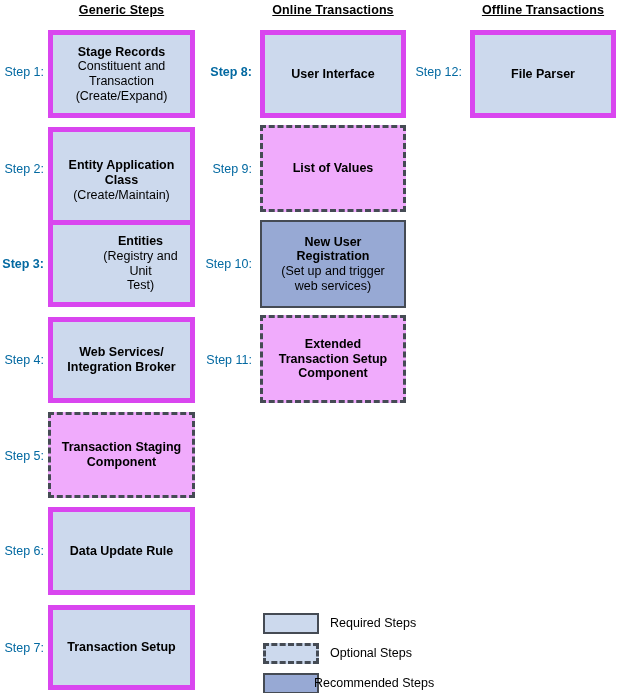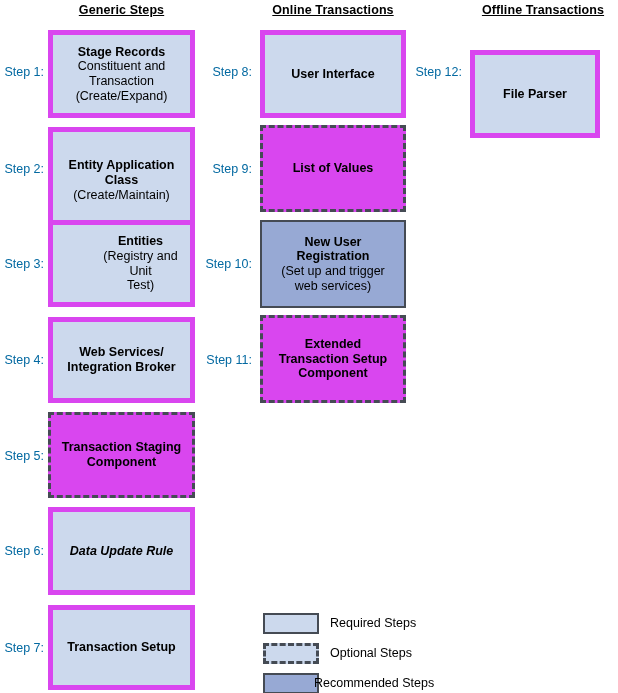--- a/index.html
+++ b/index.html
@@ -52,21 +52,21 @@
   }
   .node.required {
     background: #ccd9ed;
     border: 5px solid #d946ef;
   }
   .node.recommended {
     background: #97a9d4;
     border: 2px solid #454b54;
   }
   .node.optional {
-    background: #d946ef;
+    background: #f0abfc;
     border: 3px dashed #454b54;
     text-align: center;
   }
   .node .t-bold {
     font-weight: bold;
     display: block;
   }
   .node .t-norm {
     font-weight: normal;
     display: block;
@@ -112,50 +112,50 @@
     <span class="t-norm">(Create/Expand)</span>
   </div>
 
   <div class="step-label" style="left:2px; top:162px; width:42px;">Step 2:</div>
   <div class="node required" style="left:48px; top:127px; width:147px; height:107px;">
     <span class="t-bold">Entity Application</span>
     <span class="t-bold">Class</span>
     <span class="t-norm">(Create/Maintain)</span>
   </div>
 
-  <div class="step-label" style="left:2px; top:257px; width:42px;">Step 3:</div>
+  <div class="step-label" style="left:2px; top:257px; width:42px;font-weight:bold;">Step 3:</div>
   <div class="node required" style="left:48px; top:220px; width:147px; height:87px;padding-left:42px;">
     <span class="t-bold">Entities</span>
     <span class="t-norm">(Registry and Unit</span>
     <span class="t-norm">Test)</span>
   </div>
 
   <div class="step-label" style="left:2px; top:353px; width:42px;">Step 4:</div>
   <div class="node required" style="left:48px; top:317px; width:147px; height:86px;">
     <span class="t-bold">Web Services/</span>
     <span class="t-bold">Integration Broker</span>
   </div>
 
   <div class="step-label" style="left:2px; top:449px; width:42px;">Step 5:</div>
   <div class="node optional" style="left:48px; top:412px; width:147px; height:86px;">
     <span class="t-bold">Transaction Staging</span>
     <span class="t-bold">Component</span>
   </div>
 
   <div class="step-label" style="left:2px; top:544px; width:42px;">Step 6:</div>
-  <div class="node required" style="left:48px; top:507px; width:147px; height:88px;font-style:italic;">
+  <div class="node required" style="left:48px; top:507px; width:147px; height:88px;">
     <span class="t-bold">Data Update Rule</span>
   </div>
 
   <div class="step-label" style="left:2px; top:641px; width:42px;">Step 7:</div>
   <div class="node required" style="left:48px; top:605px; width:147px; height:85px;">
     <span class="t-bold">Transaction Setup</span>
   </div>
 
-  <div class="step-label" style="left:208px; top:65px; width:44px;">Step 8:</div>
+  <div class="step-label" style="left:208px; top:65px; width:44px;font-weight:bold;">Step 8:</div>
   <div class="node required" style="left:260px; top:30px; width:146px; height:88px;">
     <span class="t-bold">User Interface</span>
   </div>
 
   <div class="step-label" style="left:208px; top:162px; width:44px;">Step 9:</div>
   <div class="node optional" style="left:260px; top:125px; width:146px; height:87px;">
     <span class="t-bold">List of Values</span>
   </div>
 
   <div class="step-label" style="left:204px; top:257px; width:48px;">Step 10:</div>
@@ -167,21 +167,21 @@
   </div>
 
   <div class="step-label" style="left:204px; top:353px; width:48px;">Step 11:</div>
   <div class="node optional" style="left:260px; top:315px; width:146px; height:88px;">
     <span class="t-bold">Extended</span>
     <span class="t-bold">Transaction Setup</span>
     <span class="t-bold">Component</span>
   </div>
 
   <div class="step-label" style="left:414px; top:65px; width:48px;">Step 12:</div>
-  <div class="node required" style="left:470px; top:30px; width:130px; height:88px;margin-top:20px;">
+  <div class="node required" style="left:470px; top:30px; width:146px; height:88px;">
     <span class="t-bold">File Parser</span>
   </div>
 
   <div class="legend-swatch required" style="left:263px; top:613px;"></div>
   <div class="legend-label" style="left:330px; top:616px;">Required Steps</div>
 
   <div class="legend-swatch optional" style="left:263px; top:643px;"></div>
   <div class="legend-label" style="left:330px; top:646px;">Optional Steps</div>
 
   <div class="legend-swatch recommended" style="left:263px; top:673px;"></div>

